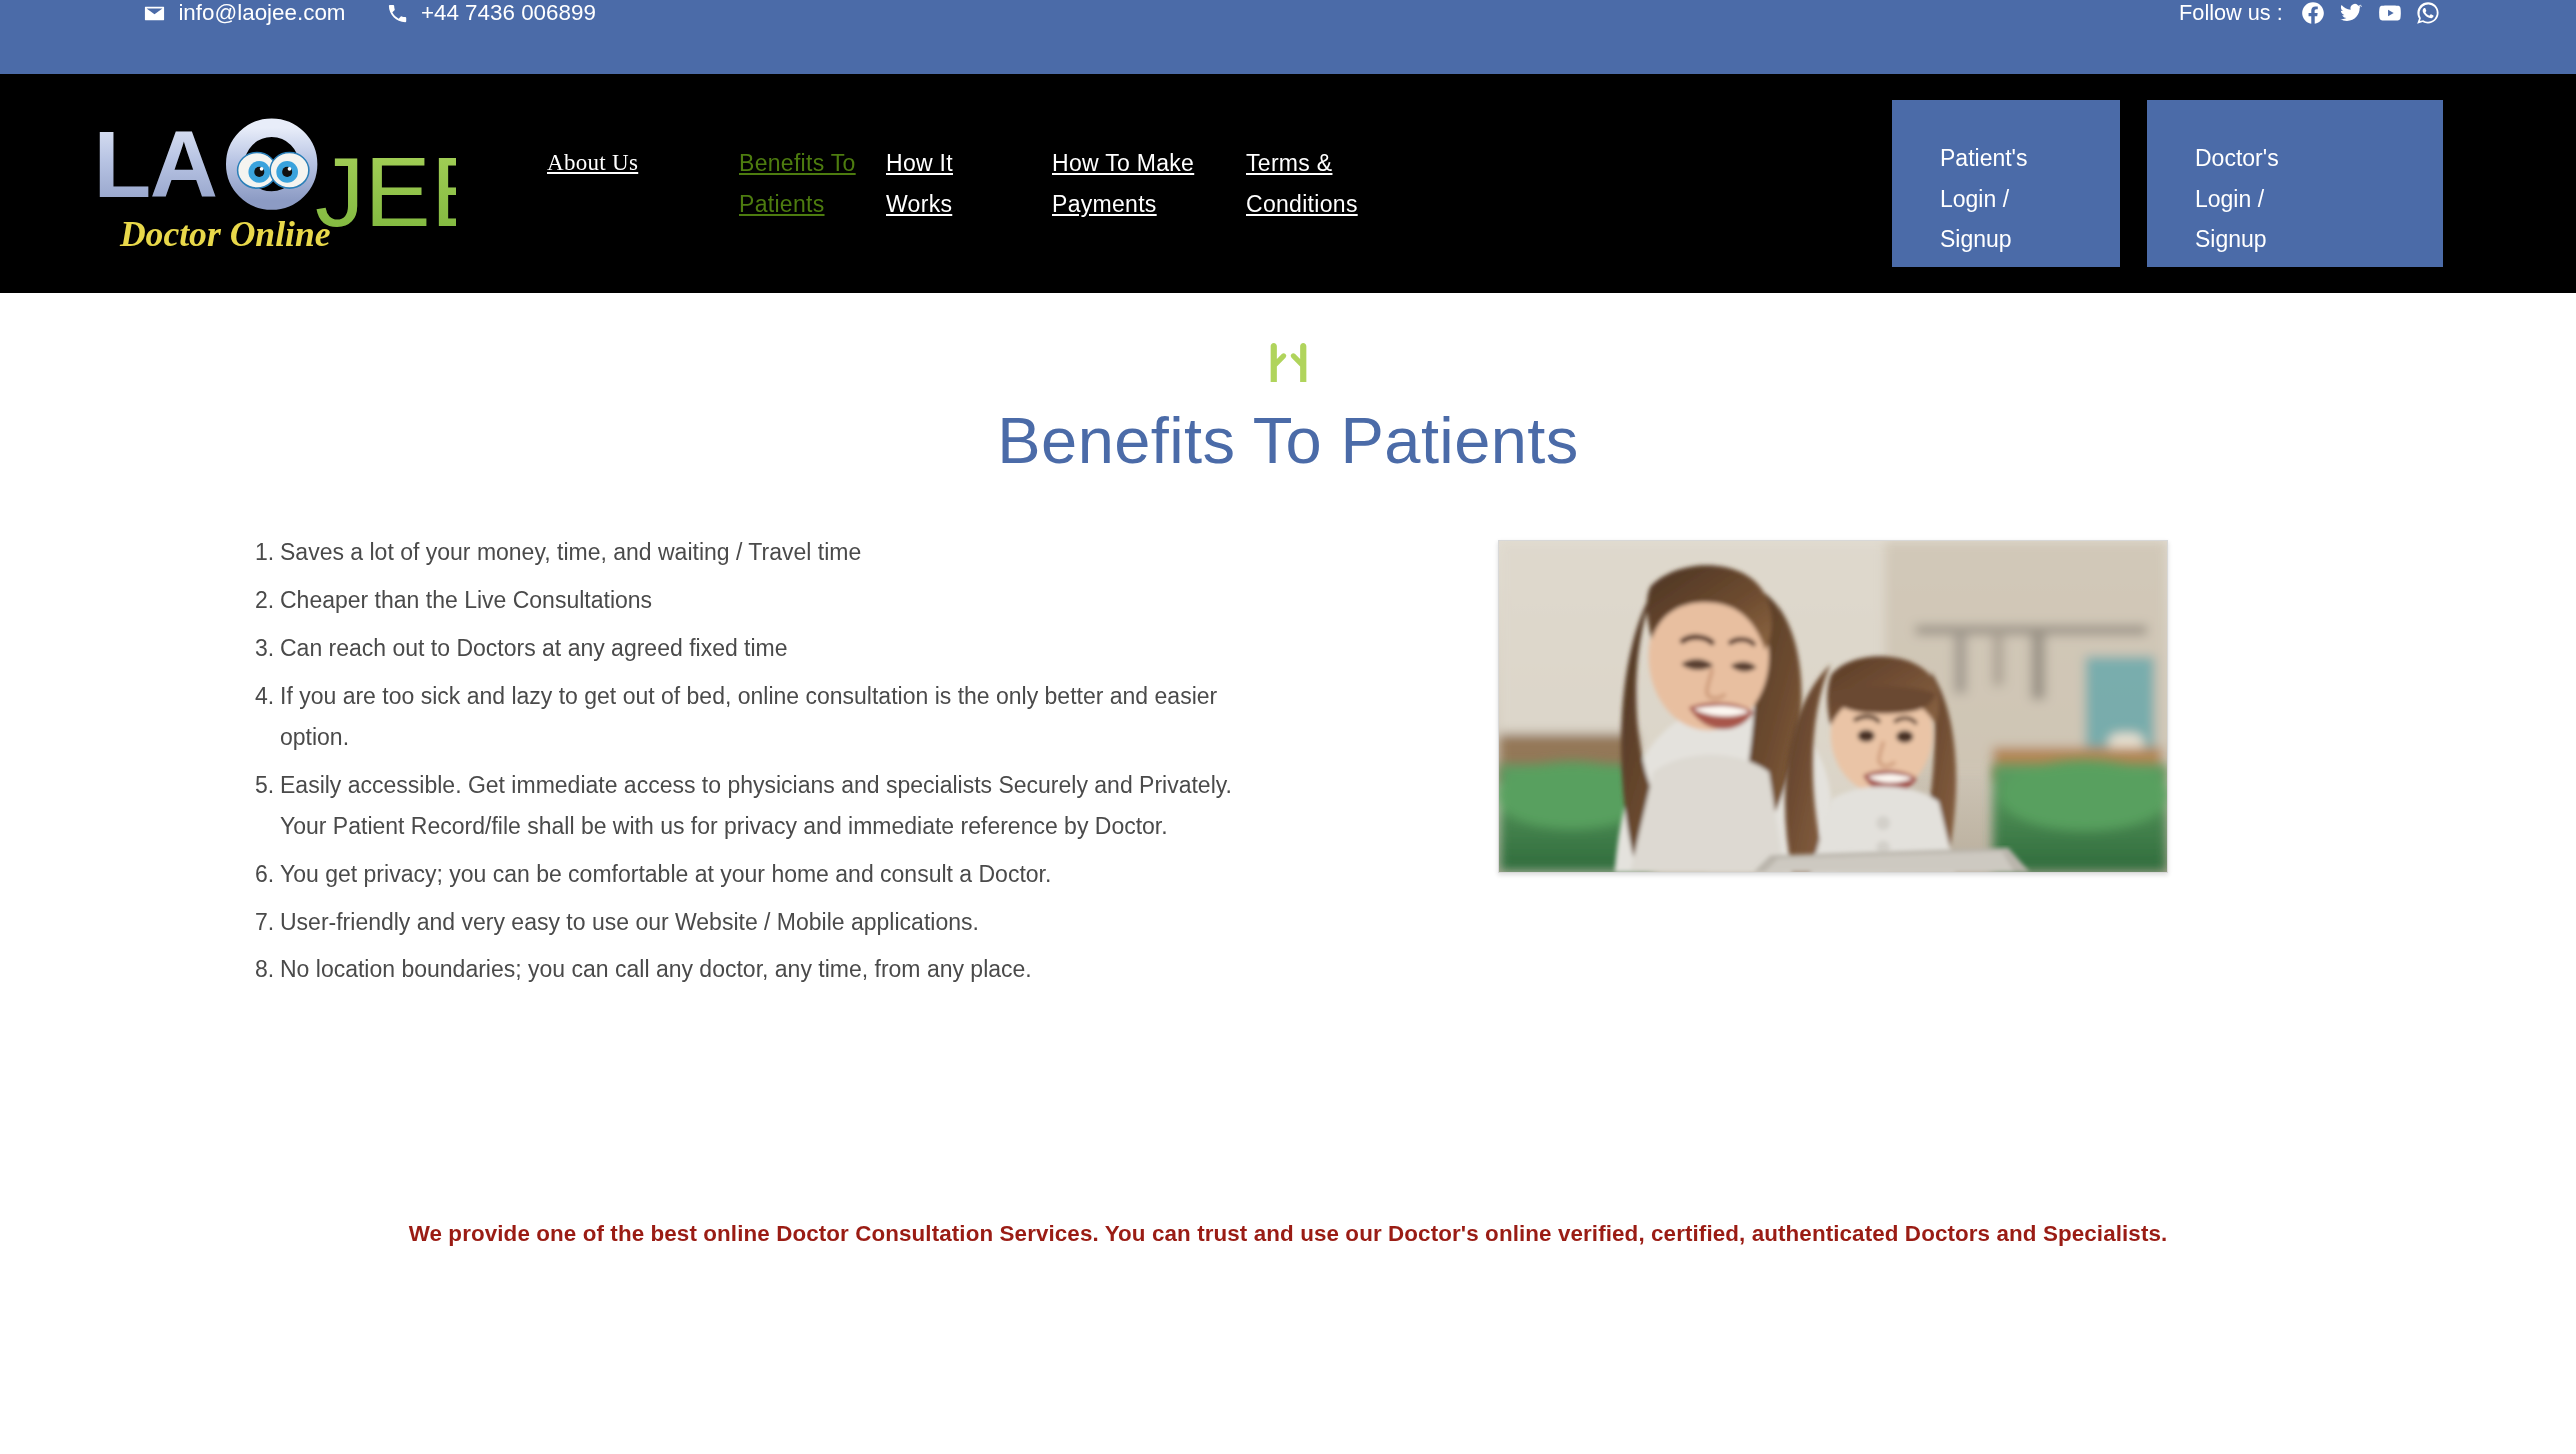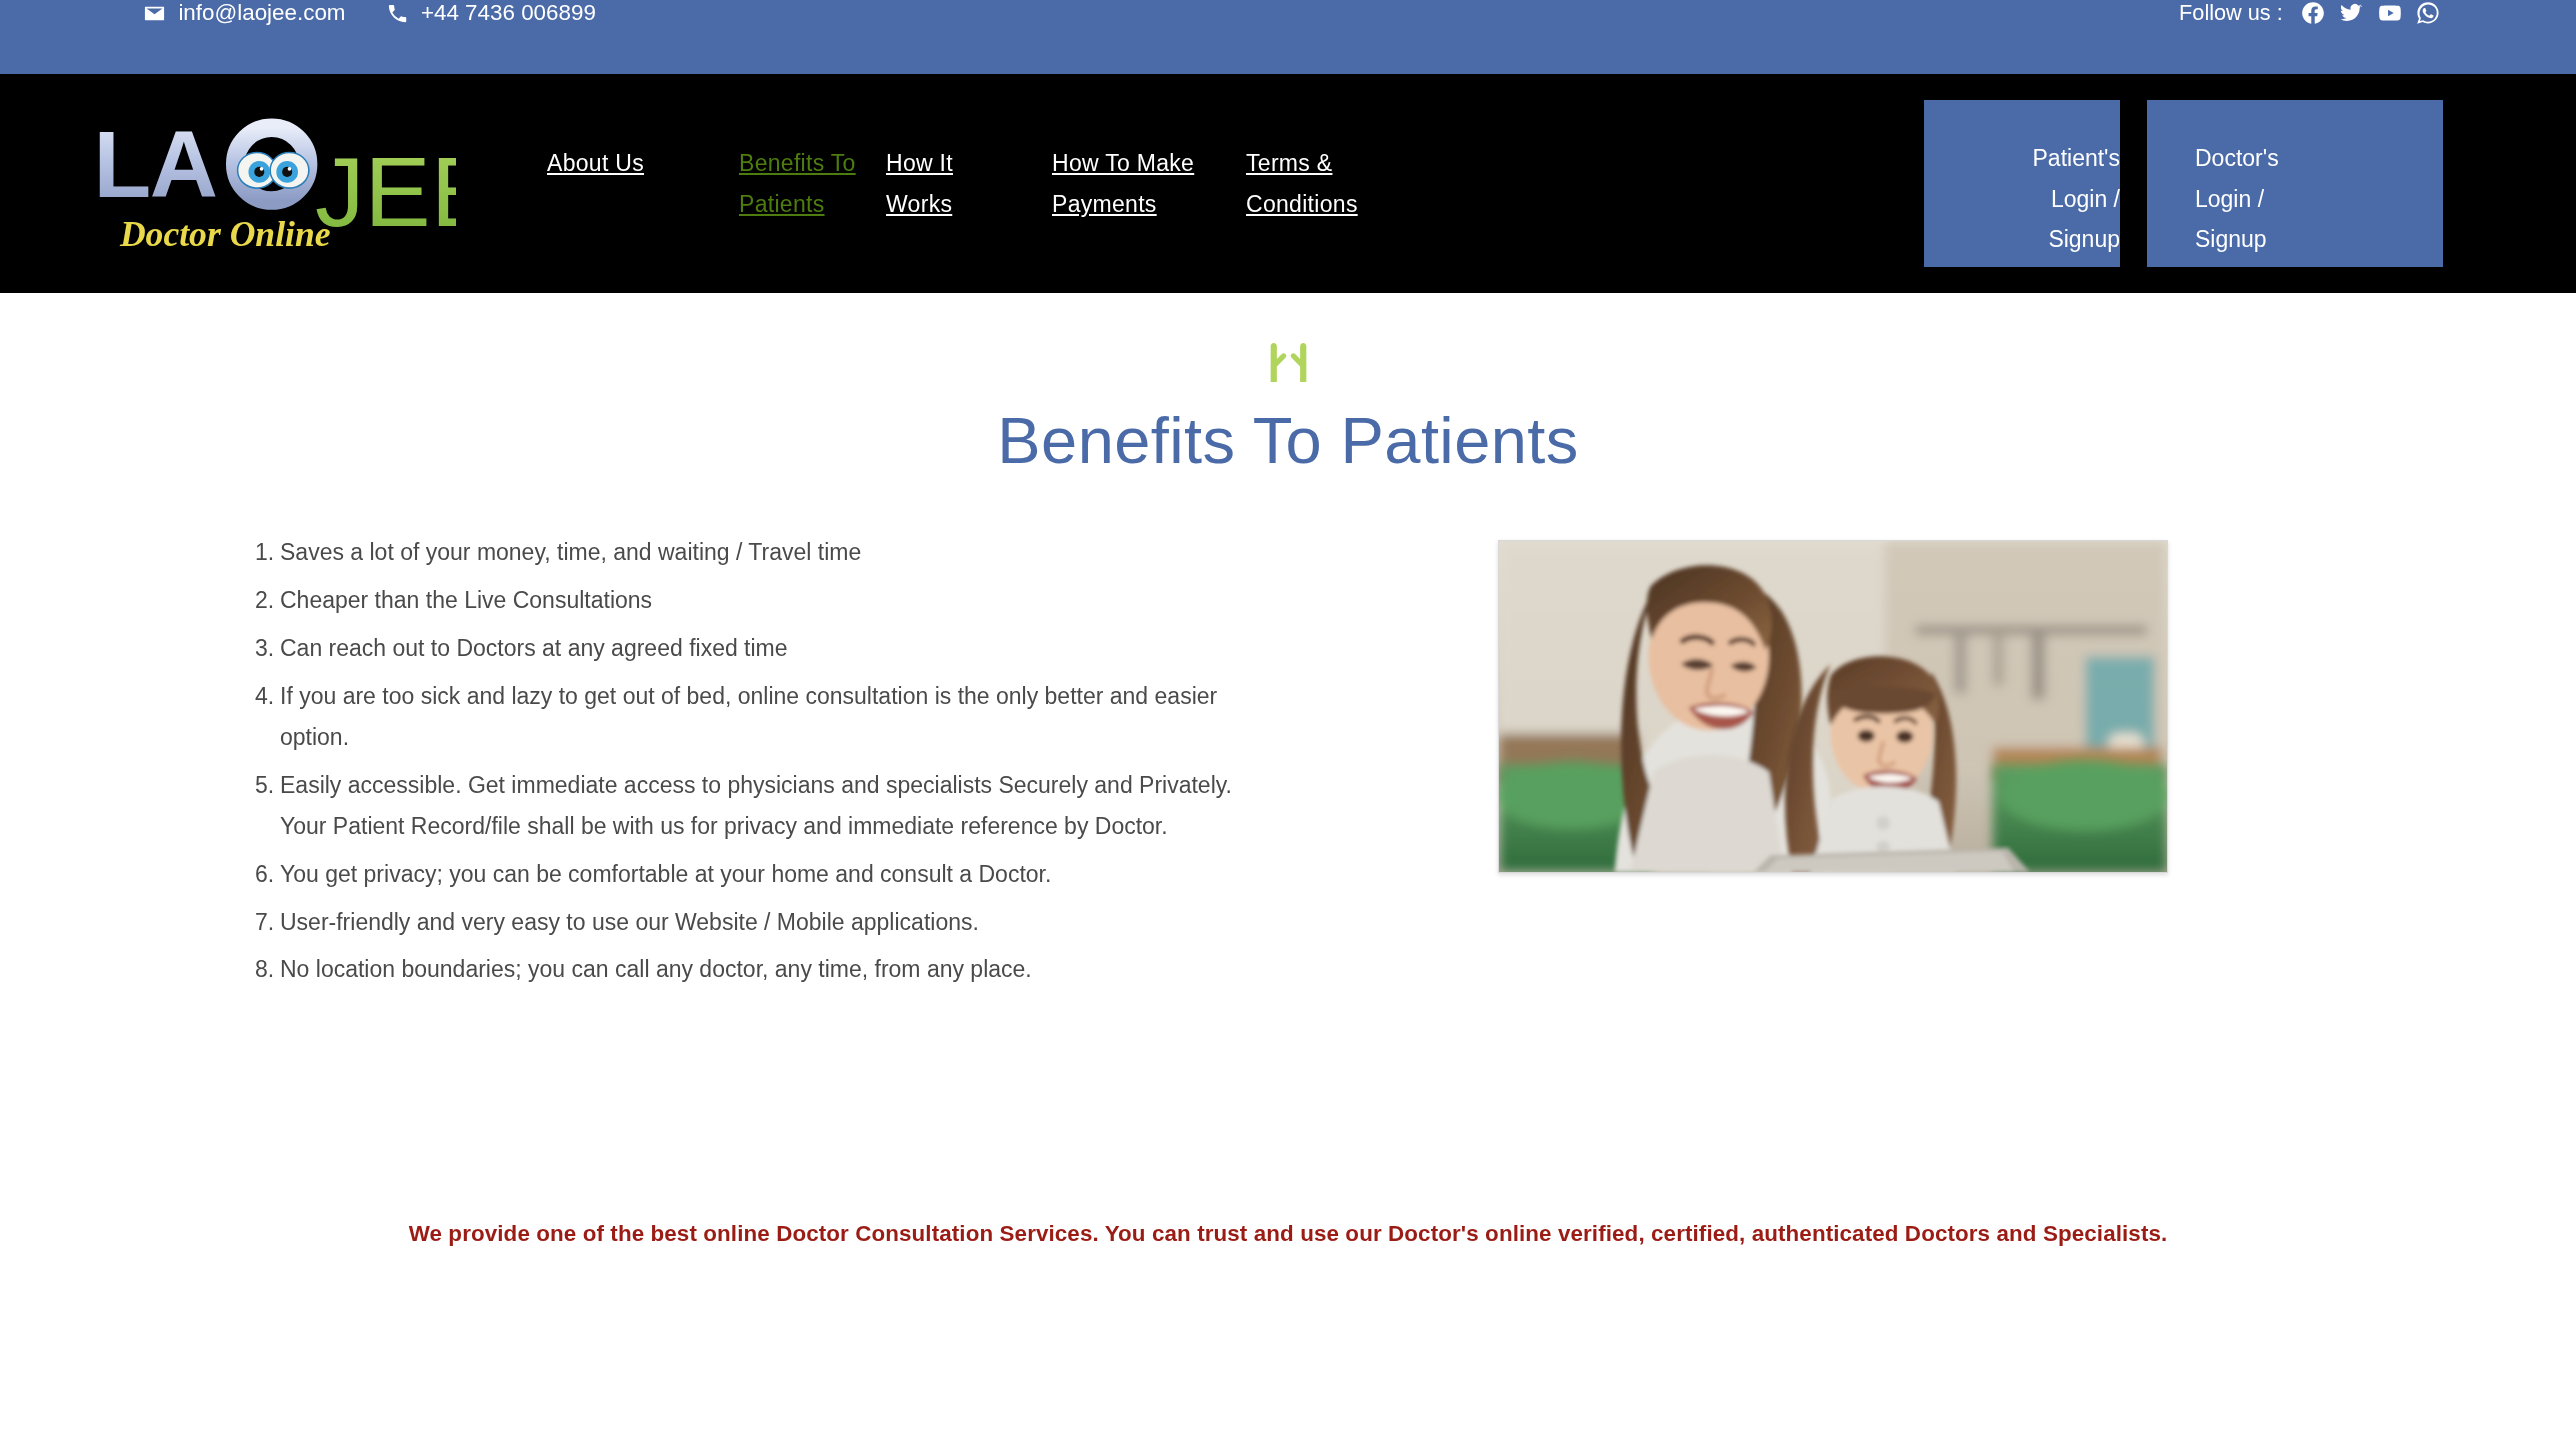--- a/index.html
+++ b/index.html
@@ -79,21 +79,21 @@
   .nav-link {
     color: #ffffff;
     font-size: 23px;
     font-weight: 500;
     line-height: 1.78;
     letter-spacing: 0.3px;
     cursor: pointer;
     white-space: pre-line;
     width: 0;
   }
-  .nav-link.w1 { width: 192px; }
+  .nav-link.w1 { width: 192px; font-family: Liberation Serif, serif; }
   .nav-link.w2 { width: 147px; }
   .nav-link.w3 { width: 166px; }
   .nav-link.w4 { width: 218px; }
   .nav-link.w5 { width: 194px; }
   .nav-link.active { color: #4d7c0f; }
 
   .nav-buttons {
     position: absolute;
     right: 133px;
     display: flex;
@@ -107,21 +107,21 @@
     padding: 31px 0 0 48px;
     font-size: 23px;
     font-weight: 400;
     line-height: 1.78;
     white-space: pre-line;
     cursor: pointer;
     border: none;
     text-align: left;
     font-family: "Liberation Sans", sans-serif;
   }
-  .nav-btn.patient { width: 196px; text-align: right; }
+  .nav-btn.patient { width: 228px; }
   .nav-btn.doctor  { width: 296px; }
 
   
   .page {
     background: #ffffff;
     position: relative;
   }
   .hero {
     text-align: center;
     padding-top: 50px;

